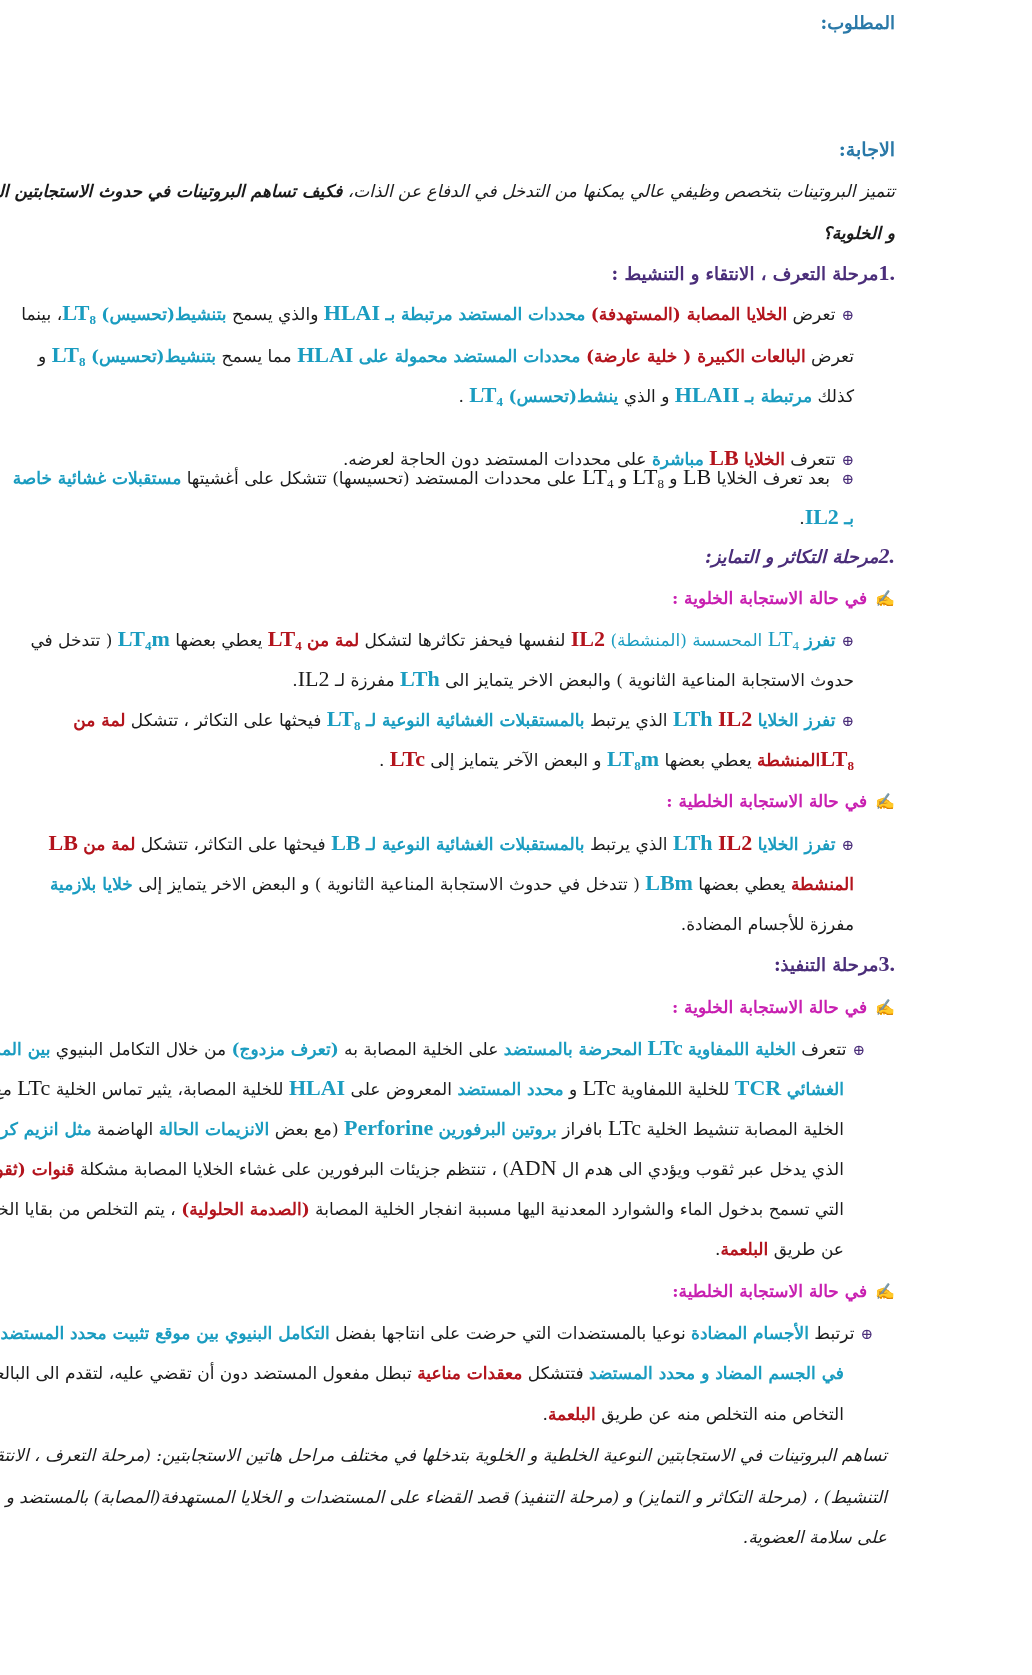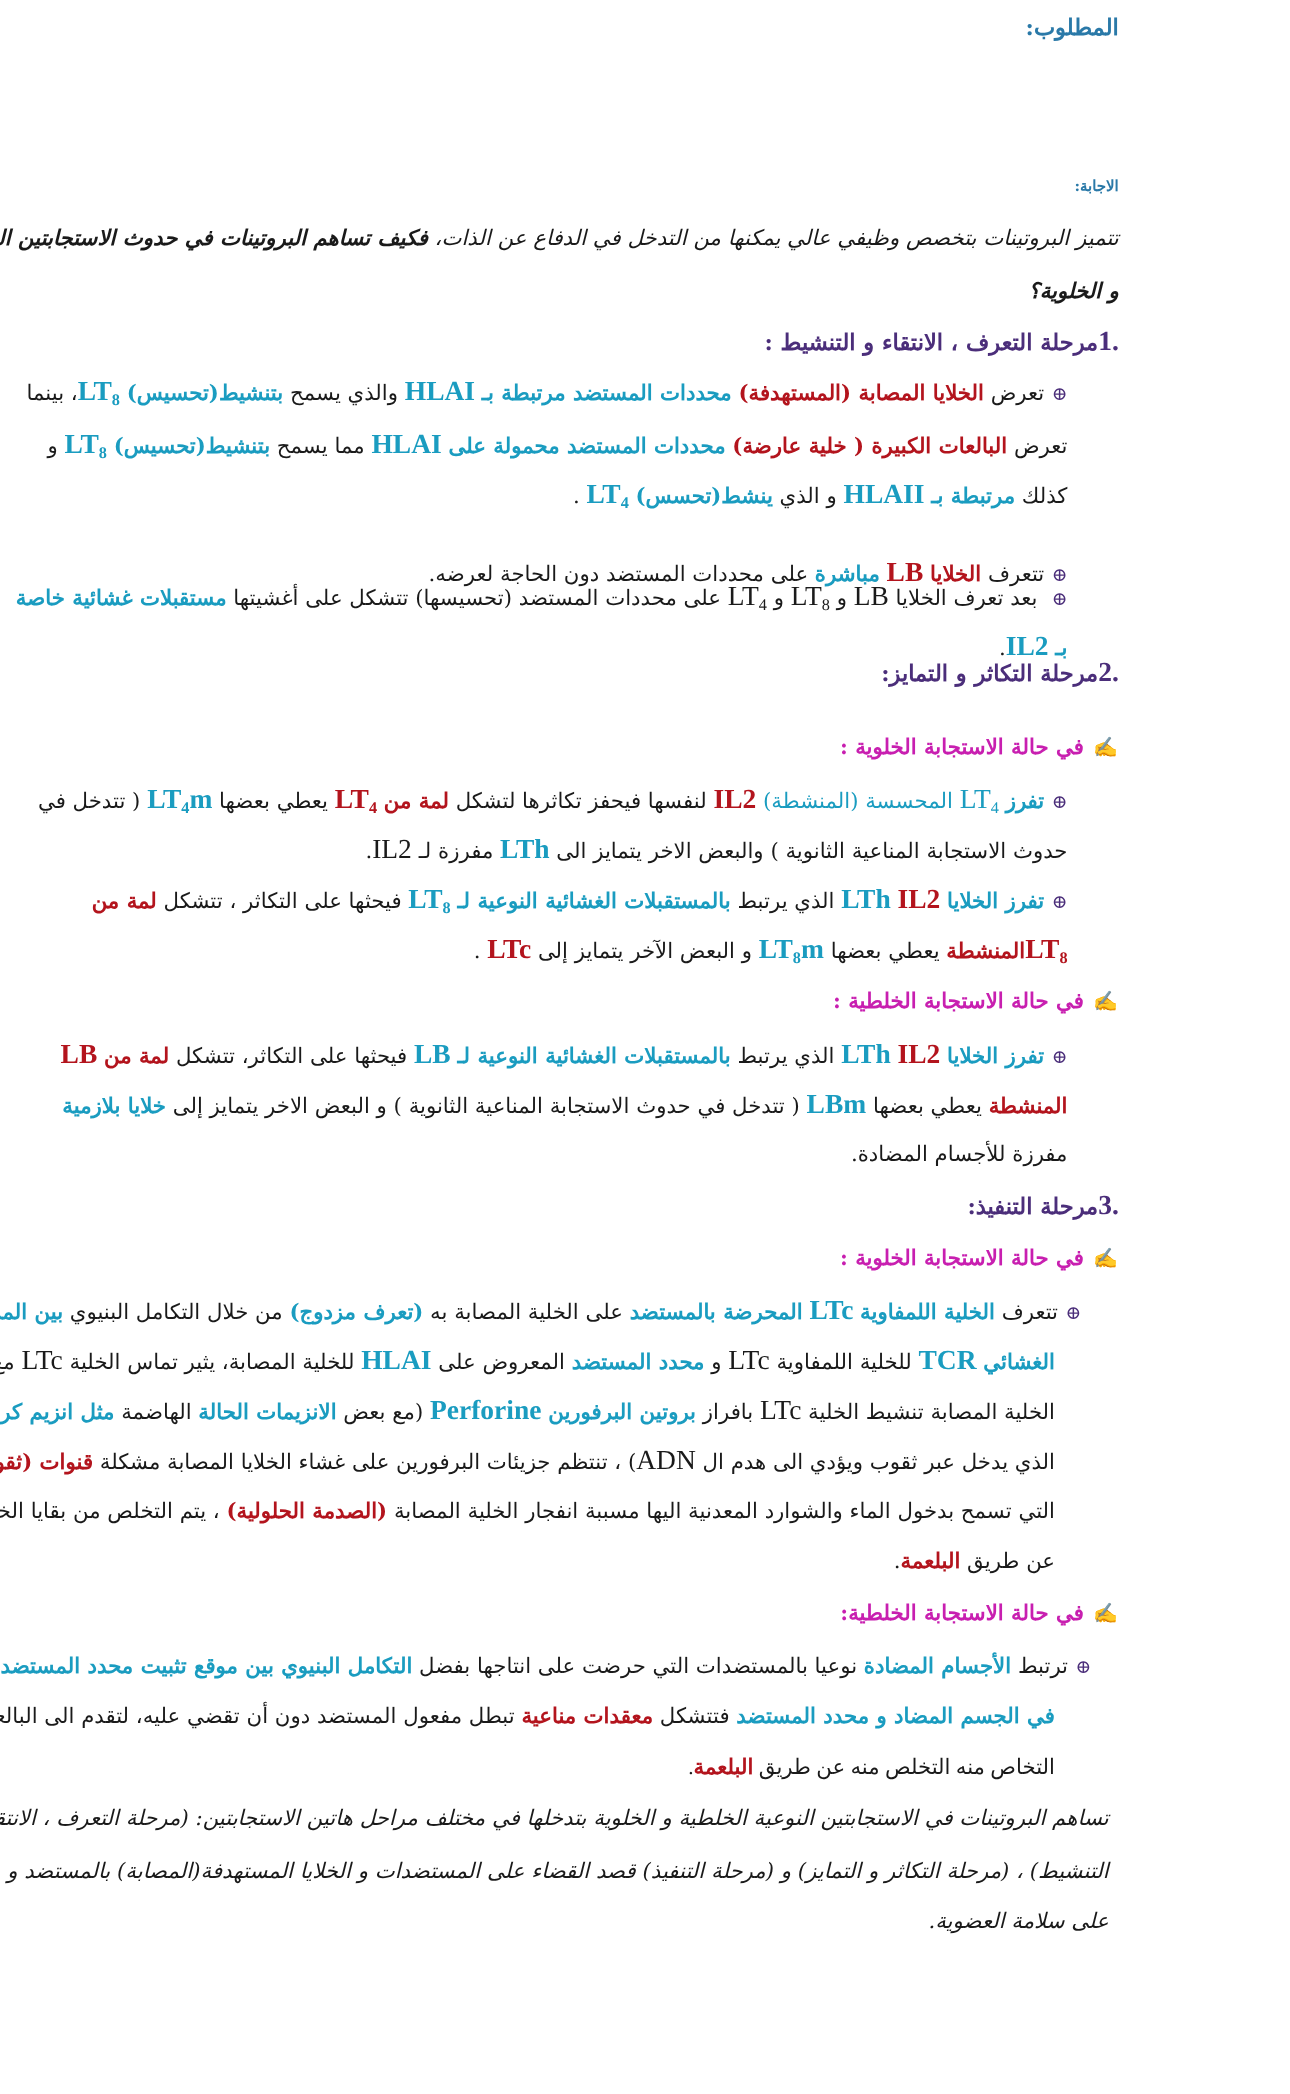--- a/index.html
+++ b/index.html
@@ -18,37 +18,37 @@
   .bullet{color:#4b2e7a;font-size:15px;margin-left:6px;}
   .pen{color:#c81fb0;margin-left:8px;font-size:16px;}
 </style>
 </head>
 <body>
 
 <div class="page">
 
   <div class="line h b" style="top:12px;right:137px;font-size:18px;">المطلوب:</div>
 
-  <div class="line h b" style="top:138px;right:137px;font-size:12px;">الاجابة:</div>
+  <div class="line h b" style="top:138px;right:137px;font-size:19px;">الاجابة:</div>
 
   <div class="line i" style="top:180px;right:137px;"><span>تتميز البروتينات بتخصص وظيفي عالي يمكنها من التدخل في الدفاع عن الذات، </span><span class="b">فكيف تساهم البروتينات في حدوث الاستجابتين الخلطية</span></div>
   <div class="line i b" style="top:222px;right:137px;">و الخلوية؟</div>
 
   <div class="line p b" style="top:262px;right:137px;font-size:18px;"><span class="lat">1.</span><span>مرحلة التعرف ، الانتقاء و التنشيط :</span></div>
 
   <div class="line" style="top:302px;right:178px;"><span class="bullet">⊕</span>تعرض <span class="r b">الخلايا المصابة (المستهدفة)</span> <span class="c b">محددات المستضد مرتبطة بـ</span> <span class="c b lat">HLAI</span> والذي يسمح <span class="c b">بتنشيط(تحسيس)</span> <span class="c b lat">LT<span class="sub">8</span></span>، بينما</div>
   <div class="line" style="top:344px;right:178px;">تعرض <span class="r b">البالعات الكبيرة ( خلية عارضة)</span> <span class="c b">محددات المستضد محمولة على</span> <span class="c b lat">HLAI</span> مما يسمح <span class="c b">بتنشيط(تحسيس)</span> <span class="c b lat">LT<span class="sub">8</span></span> و</div>
   <div class="line" style="top:384px;right:178px;">كذلك <span class="c b">مرتبطة بـ</span> <span class="c b lat">HLAII</span> و الذي <span class="c b">ينشط(تحسس)</span> <span class="c b lat">LT<span class="sub">4</span></span> .</div>
 
   <div class="line" style="top:425px;right:178px;margin-top:22px;"><span class="bullet">⊕</span>تتعرف <span class="r b">الخلايا</span> <span class="r b lat">LB</span> <span class="c b">مباشرة</span> على محددات المستضد دون الحاجة لعرضه.</div>
 
   <div class="line" style="top:466px;right:178px;"><span class="bullet">⊕</span> بعد تعرف الخلايا <span class="lat">LB</span> و <span class="lat">LT<span class="sub">8</span></span> و <span class="lat">LT<span class="sub">4</span></span> على محددات المستضد (تحسيسها) تتشكل على أغشيتها <span class="c b">مستقبلات غشائية خاصة</span></div>
   <div class="line" style="top:506px;right:178px;"><span class="c b">بـ</span> <span class="c b lat">IL2</span>.</div>
 
-  <div class="line p b" style="top:527px;right:137px;font-size:18px;"><span class="lat">2.</span><span>مرحلة التكاثر و التمايز:</span></div>
+  <div class="line p b" style="top:545px;right:137px;font-size:18px;font-style:italic;"><span class="lat">2.</span><span>مرحلة التكاثر و التمايز:</span></div>
 
   <div class="line m b" style="top:587px;right:137px;"><span class="pen">✍</span><span>في حالة الاستجابة الخلوية :</span></div>
 
   <div class="line" style="top:628px;right:178px;"><span class="bullet">⊕</span><span class="c b">تفرز</span> <span class="c lat">LT<span class="sub">4</span></span> <span class="c">المحسسة (المنشطة)</span> <span class="r b lat">IL2</span> لنفسها فيحفز تكاثرها لتشكل <span class="r b">لمة من</span> <span class="r b lat">LT<span class="sub">4</span></span> يعطي بعضها <span class="c b lat">LT<span class="sub">4</span>m</span> ( تتدخل في</div>
   <div class="line" style="top:668px;right:178px;">حدوث الاستجابة المناعية الثانوية ) والبعض الاخر يتمايز الى <span class="c b lat">LTh</span> مفرزة لـ <span class="lat">IL2</span>.</div>
 
   <div class="line" style="top:708px;right:178px;"><span class="bullet">⊕</span><span class="c b">تفرز الخلايا</span> <span class="c b lat">LTh</span> <span class="r b lat">IL2</span> الذي يرتبط <span class="c b">بالمستقبلات الغشائية النوعية لـ</span> <span class="c b lat">LT<span class="sub">8</span></span> فيحثها على التكاثر ، تتشكل <span class="r b">لمة من</span></div>
   <div class="line" style="top:748px;right:178px;"><span class="r b lat">LT<span class="sub">8</span></span><span class="r b">المنشطة</span> يعطي بعضها <span class="c b lat">LT<span class="sub">8</span>m</span> و البعض الآخر يتمايز إلى <span class="r b lat">LTc</span> .</div>
 
   <div class="line m b" style="top:790px;right:137px;"><span class="pen">✍</span><span>في حالة الاستجابة الخلطية :</span></div>
@@ -65,19 +65,19 @@
   <div class="line" style="top:1077px;right:188px;"><span class="c b">الغشائي</span> <span class="c b lat">TCR</span> للخلية اللمفاوية <span class="lat">LTc</span> و <span class="c b">محدد المستضد</span> المعروض على <span class="c b lat">HLAI</span> للخلية المصابة، يثير تماس الخلية <span class="lat">LTc</span> مع</div>
   <div class="line" style="top:1117px;right:188px;">الخلية المصابة تنشيط الخلية <span class="lat">LTc</span> بافراز <span class="c b">بروتين البرفورين</span> <span class="c b lat">Perforine</span> (مع بعض <span class="c b">الانزيمات الحالة</span> الهاضمة <span class="c b">مثل انزيم كرانزيم</span></div>
   <div class="line" style="top:1157px;right:188px;">الذي يدخل عبر ثقوب ويؤدي الى هدم ال <span class="lat">ADN</span>) ، تنتظم جزيئات البرفورين على غشاء الخلايا المصابة مشكلة <span class="r b">قنوات (ثقوب)</span></div>
   <div class="line" style="top:1198px;right:188px;">التي تسمح بدخول الماء والشوارد المعدنية اليها مسببة انفجار الخلية المصابة <span class="r b">(الصدمة الحلولية)</span> ، يتم التخلص من بقايا الخلايا المخربة</div>
   <div class="line" style="top:1238px;right:188px;">عن طريق <span class="r b">البلعمة</span>.</div>
 
   <div class="line m b" style="top:1280px;right:137px;"><span class="pen">✍</span><span>في حالة الاستجابة الخلطية:</span></div>
 
   <div class="line" style="top:1322px;right:159px;"><span class="bullet">⊕</span>ترتبط <span class="c b">الأجسام المضادة</span> نوعيا بالمستضدات التي حرضت على انتاجها بفضل <span class="c b">التكامل البنيوي بين موقع تثبيت محدد المستضد الموجود</span></div>
   <div class="line" style="top:1362px;right:188px;"><span class="c b">في الجسم المضاد و محدد المستضد</span> فتتشكل <span class="r b">معقدات مناعية</span> تبطل مفعول المستضد دون أن تقضي عليه، لتقدم الى البالعات اين يتم</div>
-  <div class="line" style="top:1403px;right:188px;font-family:Liberation Serif, serif;">التخاص منه التخلص منه عن طريق <span class="r b">البلعمة</span>.</div>
+  <div class="line" style="top:1403px;right:188px;">التخاص منه التخلص منه عن طريق <span class="r b">البلعمة</span>.</div>
 
   <div class="line i" style="top:1444px;right:145px;">تساهم البروتينات في الاستجابتين النوعية الخلطية و الخلوية بتدخلها في مختلف مراحل هاتين الاستجابتين: (مرحلة التعرف ، الانتقاء و</div>
   <div class="line i" style="top:1486px;right:145px;">التنشيط) ، (مرحلة التكاثر و التمايز) و (مرحلة التنفيذ) قصد القضاء على المستضدات و الخلايا المستهدفة(المصابة) بالمستضد و منه المحافظة</div>
   <div class="line i" style="top:1526px;right:145px;">على سلامة العضوية.</div>
 
 </div>
 
 </body></html>

